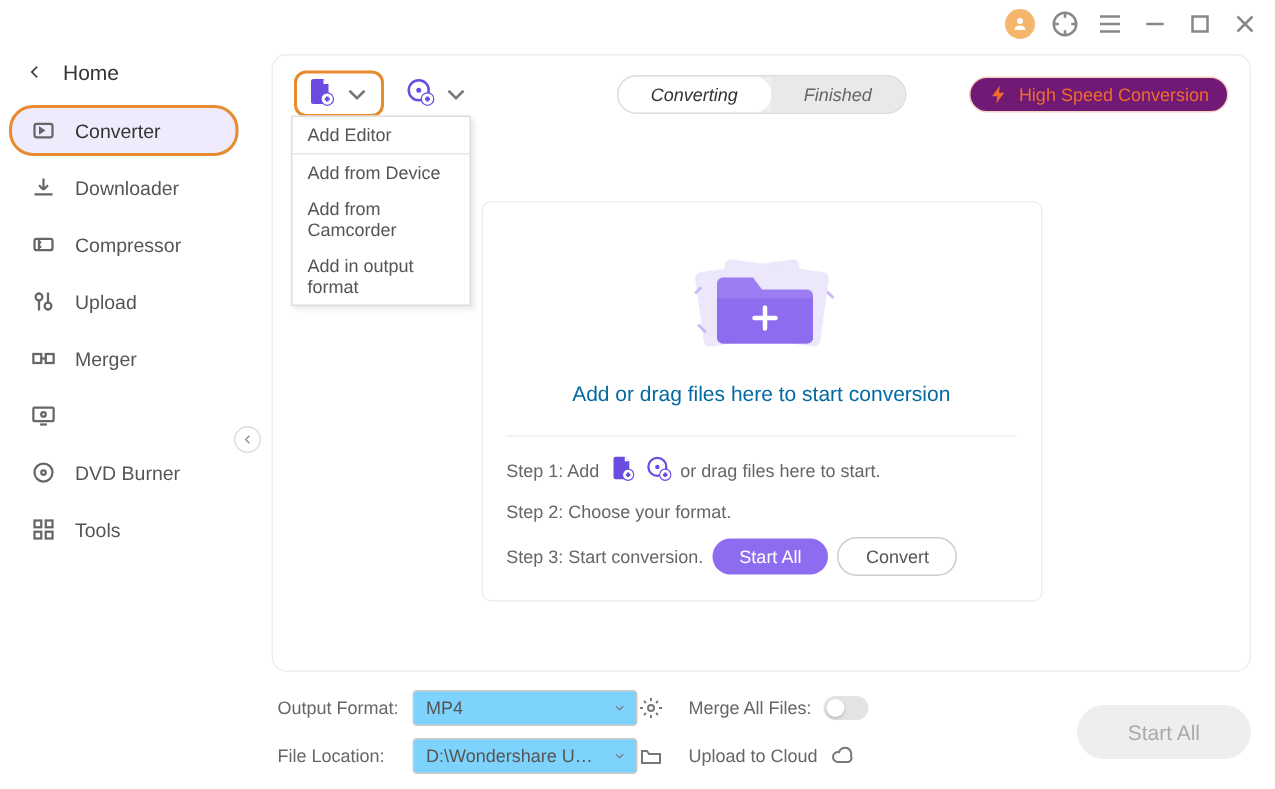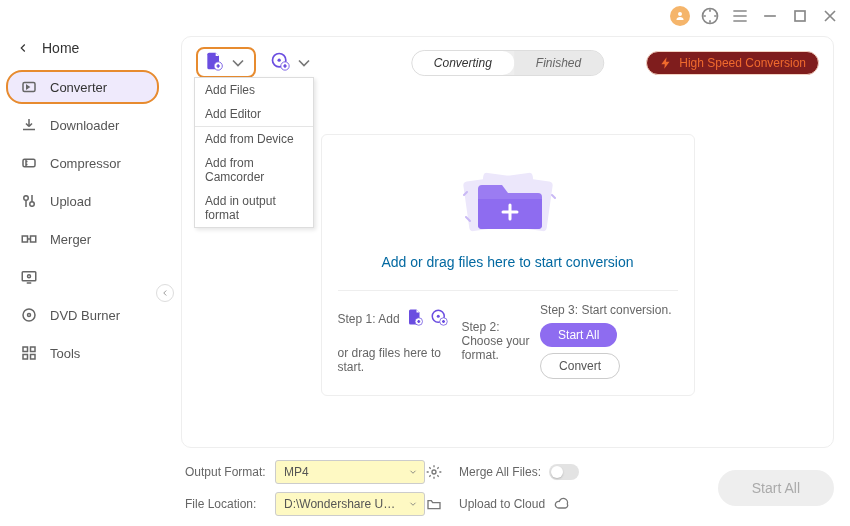--- a/index.html
+++ b/index.html
@@ -28,45 +28,45 @@
 .main { flex:1; display:flex; flex-direction:column; padding: 4px 16px 8px 16px; position:relative;}
 .card-top { background:#fff; border:1px solid #eee; border-radius:10px; flex:1; display:flex; flex-direction:column; padding:10px 14px 14px 14px; position:relative; overflow:visible; }
 .toolbar { display:flex; align-items:center; gap:14px; position:relative; }
 .add-btn-wrap { border:2px solid #e78b2f; border-radius:8px; padding:2px 6px; display:flex; align-items:center; gap:4px; cursor:pointer;}
 .add-btn-wrap svg,.dvd-add svg{ width:20px;height:20px; }
 .chev { width:10px;height:10px; stroke:#777; }
 .dvd-add { display:flex; align-items:center; gap:4px; cursor:pointer; }
 .segmented { margin-left:auto; margin-right:auto; position:absolute; left:50%; transform:translateX(-50%); display:flex; border:1px solid #ddd; border-radius:16px; overflow:hidden; background:#eee;}
 .seg-btn { padding:5px 22px; font-size:12px; color:#666; cursor:pointer; background:#e9e9e9;font-style:italic;}
 .seg-btn.active { background:#fff; color:#333; border-radius:16px;}
-.hs-badge { margin-left:auto; display:flex; align-items:center; gap:6px; color:#f06a2d; font-size:12px; border:1px solid #f3d2c2; background:#7f1d1d; border-radius:16px; padding:4px 12px; cursor:pointer;}
+.hs-badge { margin-left:auto; display:flex; align-items:center; gap:6px; color:#f06a2d; font-size:12px; border:1px solid #f3d2c2; background:#701a75; border-radius:16px; padding:4px 12px; cursor:pointer;}
 .hs-badge svg { width:14px;height:14px; fill:#f06a2d; }
 
 
 .dropdown { position:absolute; top:30px; left:-2px; width:120px; background:#fff; border:1px solid #ddd; box-shadow:2px 2px 4px rgba(0,0,0,0.1); z-index:10; font-size:12px;}
 .dropdown .dd-item { padding:5px 10px; color:#555; cursor:pointer;}
 .dropdown .dd-sep { height:1px; background:#e5e5e5; margin:0; }
 
 
 .drop-area { margin:56px auto 0 auto; width:374px; border:1px solid #eee; border-radius:6px; padding:20px 16px 16px 16px; display:flex; flex-direction:column; align-items:center;}
 .folder-illus { width:120px; height:85px; position:relative; display:flex; align-items:center; justify-content:center;}
 .folder-svg { width:120px; height:85px; }
 .drop-title { margin-top:14px; font-size:14px; color:#0369a1;}
-.steps { align-self:stretch; border-top:1px solid #eee; margin-top:20px; padding-top:12px; display:flex; flex-direction:row; gap:10px; font-size:12px; color:#666;}
+.steps { align-self:stretch; border-top:1px solid #eee; margin-top:20px; padding-top:12px; display:flex; flex-direction:column; gap:10px; font-size:12px; color:#666;}
 .step-row { display:flex; align-items:center; gap:6px; flex-wrap:wrap;}
 .step-row svg { width:18px;height:18px; }
 .btn { padding:5px 18px; border-radius:14px; font-size:12px; cursor:pointer; border:none;}
 .btn-primary { background:#8e6cf0; color:#fff;}
 .btn-secondary { background:#fff; color:#555; border:1px solid #ccc;}
 
 
 .bottom-bar { padding:12px 4px 2px 4px; display:flex; flex-direction:column; gap:8px; font-size:12px; color:#666;}
 .b-row { display:flex; align-items:center; }
 .b-label { width:90px; }
-.b-select { width:150px; height:24px; border:1px solid #ccc; border-radius:3px; background:#fef9c3; padding:0 20px 0 8px; display:flex; align-items:center; justify-content:space-between; cursor:pointer; position:relative; color:#555;}
+.b-select { width:150px; height:24px; border:1px solid #ccc; border-radius:3px; background:#7dd3fc; padding:0 20px 0 8px; display:flex; align-items:center; justify-content:space-between; cursor:pointer; position:relative; color:#555;}
 .b-select .sel-chev { position:absolute; right:6px; top:6px; }
 .b-icon { width:18px;height:18px; display:flex;align-items:center;justify-content:center;}
 .b-icon svg { width:16px;height:16px; stroke:#777; fill:none;}
 .merge-group { display:flex; align-items:center; gap:8px; margin-left:16px;}
 .toggle { width:30px; height:16px; background:#e3e3e3; border-radius:8px; position:relative; cursor:pointer;}
 .toggle::after { content:""; position:absolute; width:12px; height:12px; background:#fff; border-radius:50%; top:2px; left:2px; box-shadow:0 1px 2px rgba(0,0,0,0.2);}
 .start-all-btn { position:absolute; right:16px; bottom:20px; padding:10px 34px; border-radius:20px; background:#eee; color:#aaa; border:none; font-size:14px; cursor:default;}
 </style>
 </head>
 <body>
@@ -208,21 +208,20 @@
                   <path fill="#fff" d="M14 2v4h4z"></path>
                   <circle cx="17" cy="18" r="5" fill="#fff" stroke="#6a4de0" stroke-width="1"></circle>
                   <path stroke="#6a4de0" stroke-width="2" d="M17 16v4M15 18h4"></path>
                 </svg>
             </span>
             <svg class="chev" viewBox="0 0 24 24" fill="none" stroke-width="2">
                 <path d="M6 9l6 6 6-6"></path>
               </svg>
           </div>
           <div class="dropdown">
-            <div class="dd-item">Add Files</div>
             <div class="dd-item">Add Editor</div>
             <div class="dd-sep"></div>
             <div class="dd-item">Add from Device</div>
             <div class="dd-item">Add from Camcorder</div>
             <div class="dd-item">Add in output format</div>
           </div>
         </div>
 
         <div class="dvd-add">
           <span>

